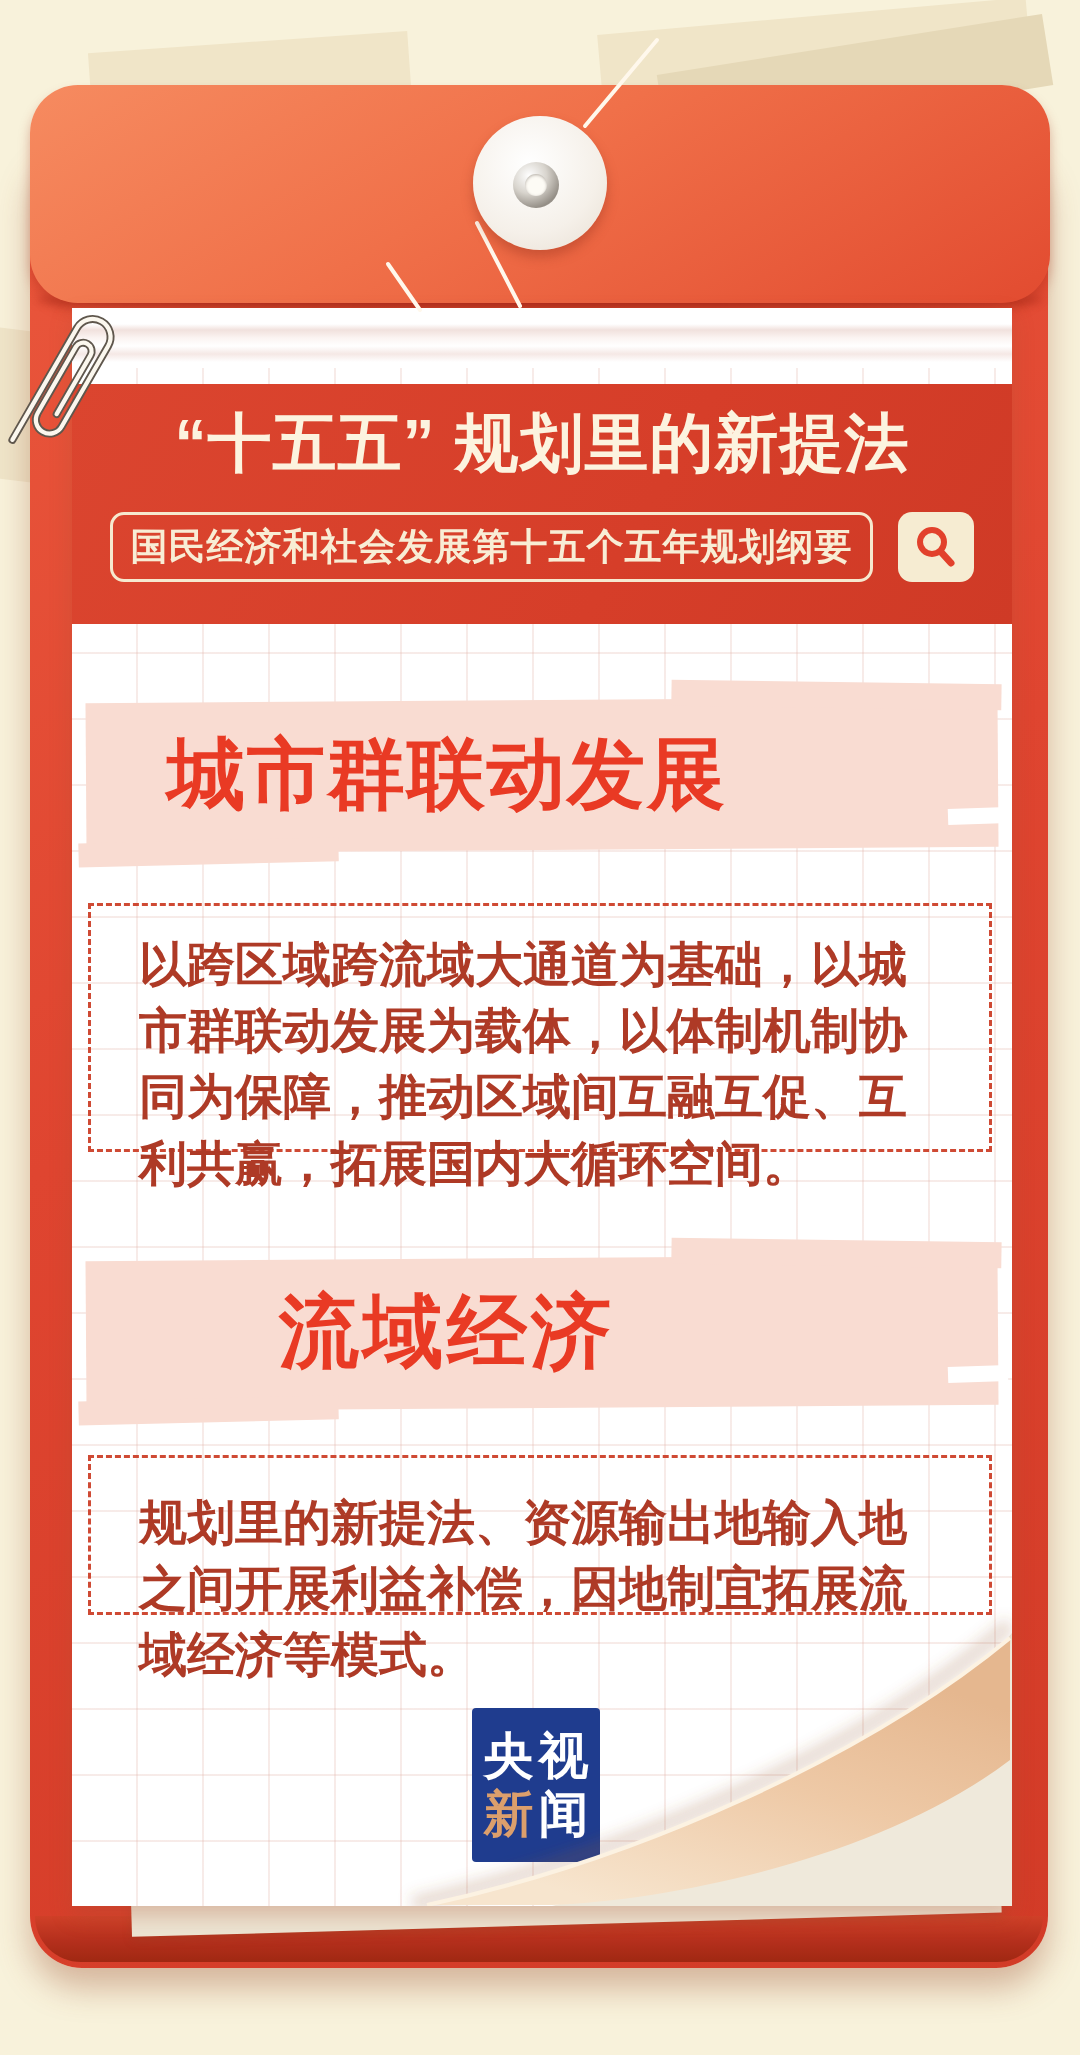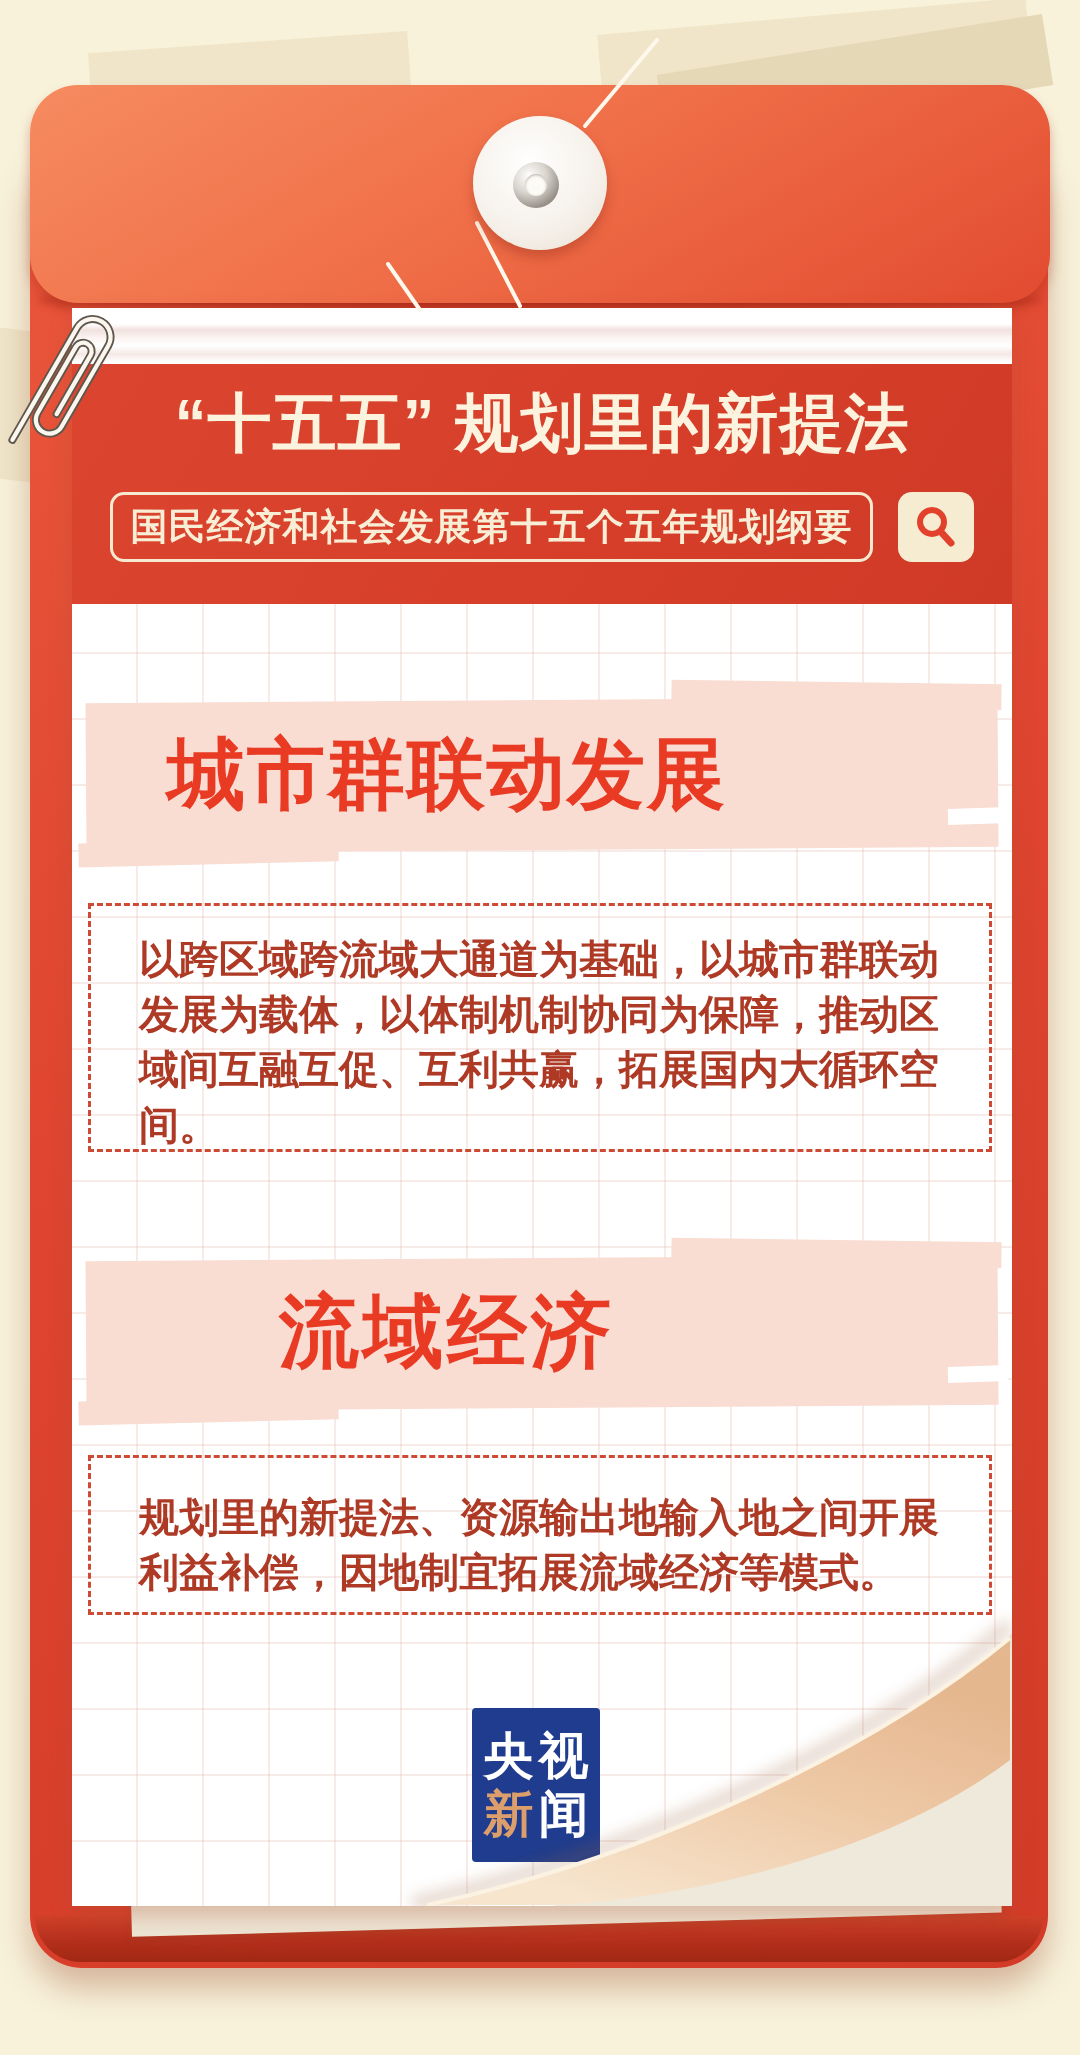--- a/index.html
+++ b/index.html
@@ -47,21 +47,21 @@
   
   .card { position:absolute; left:72px; top:308px; width:940px; height:1598px; background:#FFFFFF;
     background-image:
       repeating-linear-gradient(0deg, transparent 0px, transparent 64px, rgba(224,176,165,.25) 64px, rgba(224,176,165,.25) 66px),
       repeating-linear-gradient(90deg, transparent 0px, transparent 64px, rgba(224,176,165,.25) 64px, rgba(224,176,165,.25) 66px);
     box-shadow:0 10px 20px rgba(170,80,50,.30); z-index:6; }
   .card-topband { position:absolute; left:0; top:0; width:100%; height:60px;
     background:linear-gradient(#FFFFFF 0px,#FFFFFF 16px,#F1E1DD 22px,#FBF4F2 30px,#FFFFFF 38px,#F5E8E5 46px,#FFFFFF 54px); }
 
   
-  .banner { position:absolute; left:0; top:56px; width:940px; height:240px;
+  .banner { position:absolute; left:0; top:76px; width:940px; height:240px;
     background:linear-gradient(120deg,#DB452F 0%,#D63E29 60%,#CF3A26 100%); }
   .title { position:absolute; left:0; top:16px; width:100%; text-align:center;
     font-size:64px; font-weight:900; color:#FCF3DF; letter-spacing:1px; white-space:nowrap; }
   .search-row { position:absolute; left:38px; top:128px; width:864px; height:70px; display:flex; gap:25px; }
   .subtitle-box { flex:1; border:3px solid #F6E9CF; border-radius:14px; display:flex; align-items:center;
     justify-content:center; font-size:37px; font-weight:bold; color:#F8EDD5; letter-spacing:1px; white-space:nowrap; }
   .search-box { width:76px; border-radius:14px; background:#F6ECD2; display:flex; align-items:center; justify-content:center; }
 
   
   .hl { position:absolute; left:14px; width:912px; height:150px; }
@@ -71,21 +71,21 @@
   .hl .band::after { content:""; position:absolute; left:-8px; bottom:-12px; width:260px; height:24px;
     background:#F9DCD2; transform:rotate(-1deg); }
   .hl .notch { position:absolute; right:-10px; bottom:26px; width:60px; height:16px; background:#FFFFFF; transform:rotate(-2deg); }
   .hl .heading { position:absolute; inset:0; display:flex; align-items:center; justify-content:center;
     transform:translateX(-95px); font-weight:900; color:#E93A24; white-space:nowrap; }
   .hl1 { top:392px; } .hl1 .heading { font-size:78px; letter-spacing:2px; }
   .hl2 { top:950px; } .hl2 .heading { font-size:80px; letter-spacing:4px; }
 
   
   .dashed { position:absolute; left:16px; width:904px; border:3px dashed #CF4A34;
-    font-weight:bold; color:#AE3A26; font-size:40px; line-height:1.38; text-align:left; }
+    font-weight:bold; color:#AE3A26; font-size:48px; line-height:1.38; text-align:left; }
   .dashed1 { top:595px; height:249px; padding:26px 36px 0 48px; }
   .dashed2 { top:1147px; height:160px; padding:32px 36px 0 48px; }
 
   
   .logo { position:absolute; left:400px; top:1400px; width:128px; height:154px; background:#1F3C8E;
     border-radius:4px; display:flex; flex-direction:column; align-items:center; justify-content:center; }
   .logo-row { font-size:50px; font-weight:900; color:#FFFFFF; letter-spacing:5px; line-height:1.16;
     white-space:nowrap; text-indent:5px; }
   .logo-accent { color:#DC9F6C; }
 

